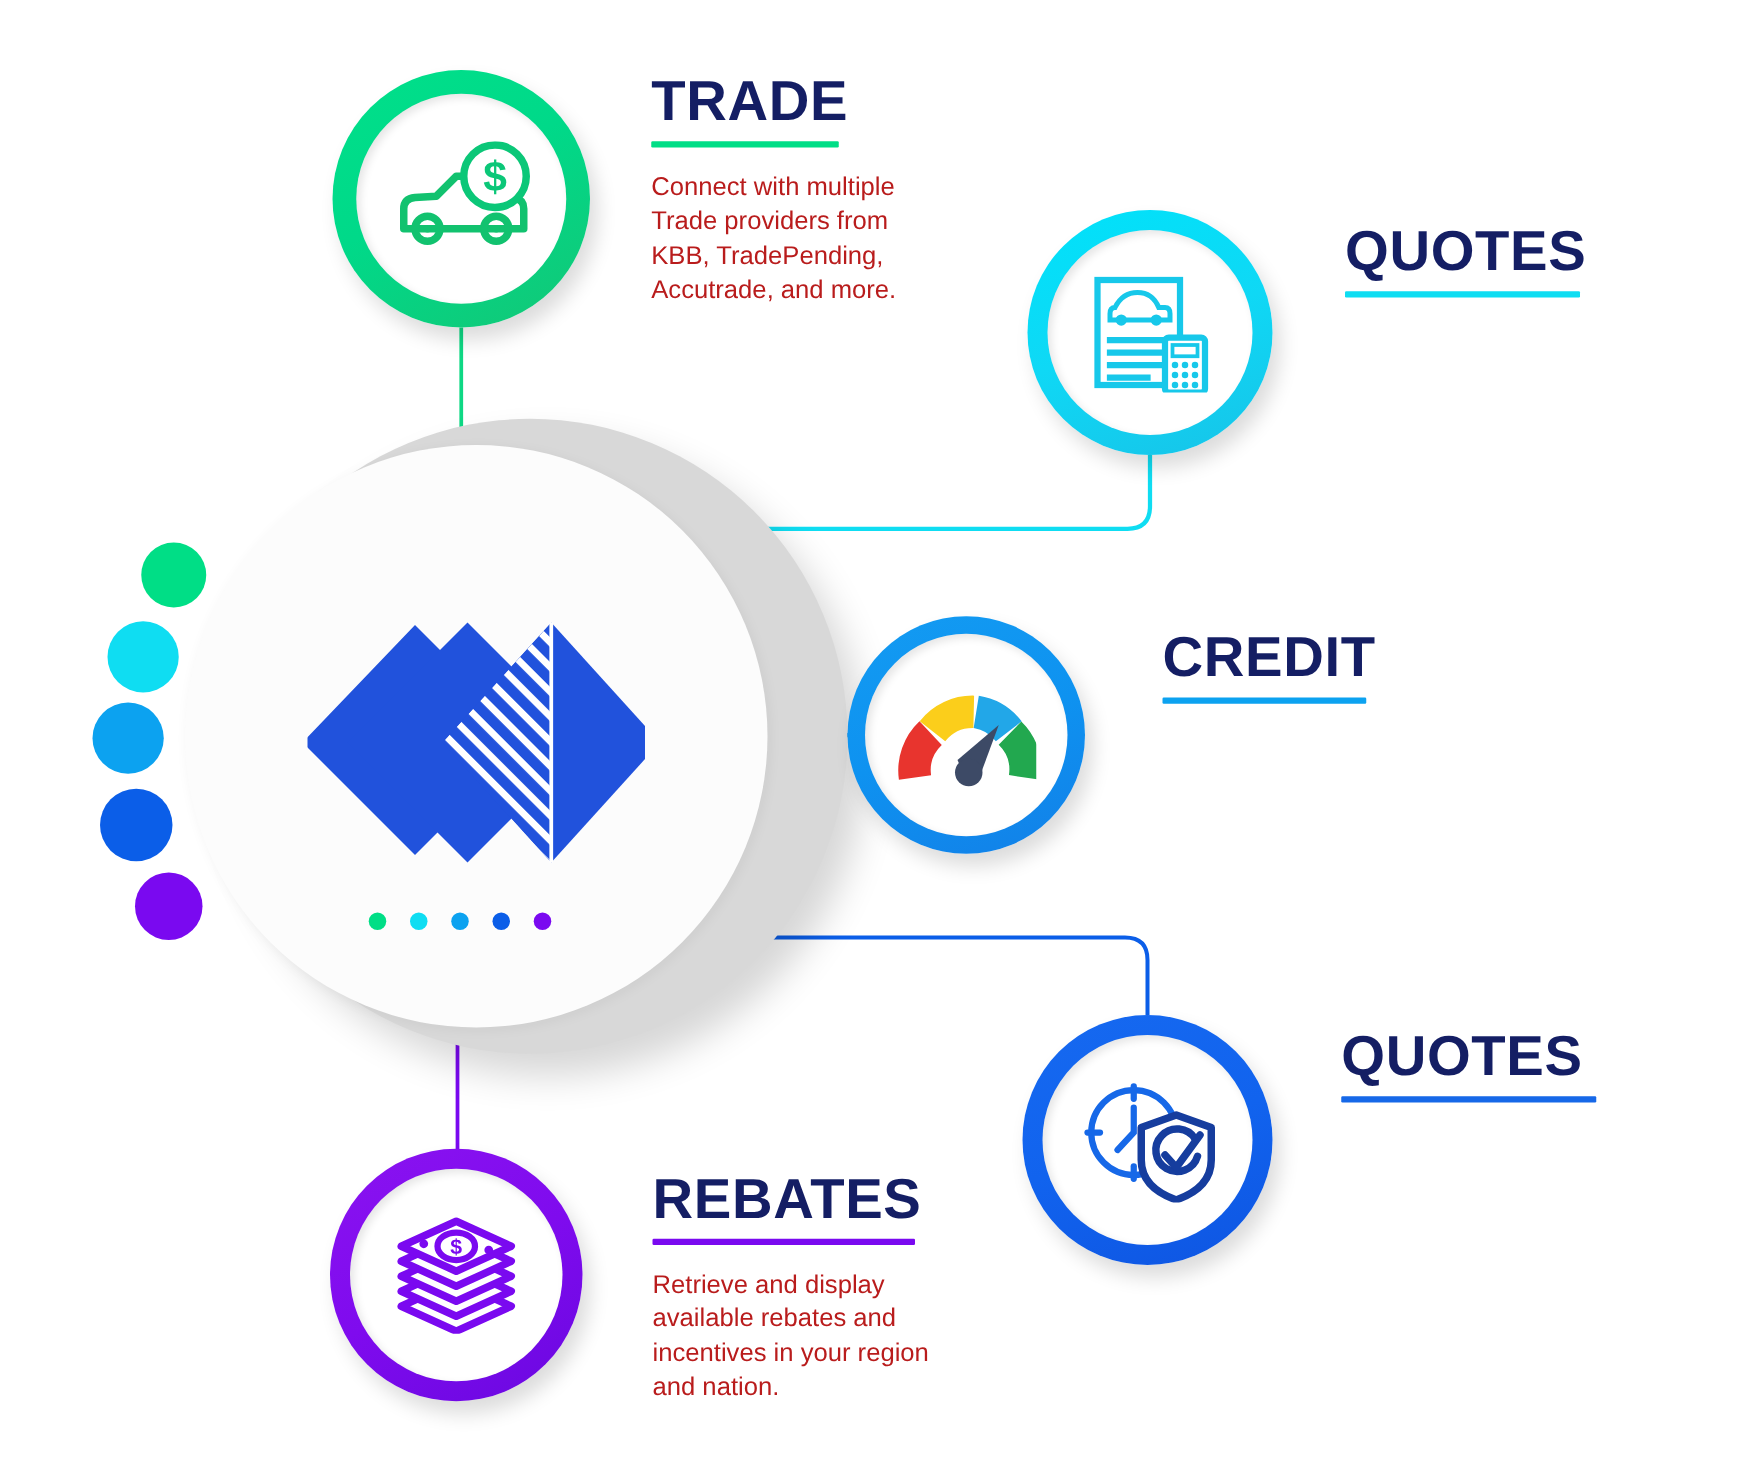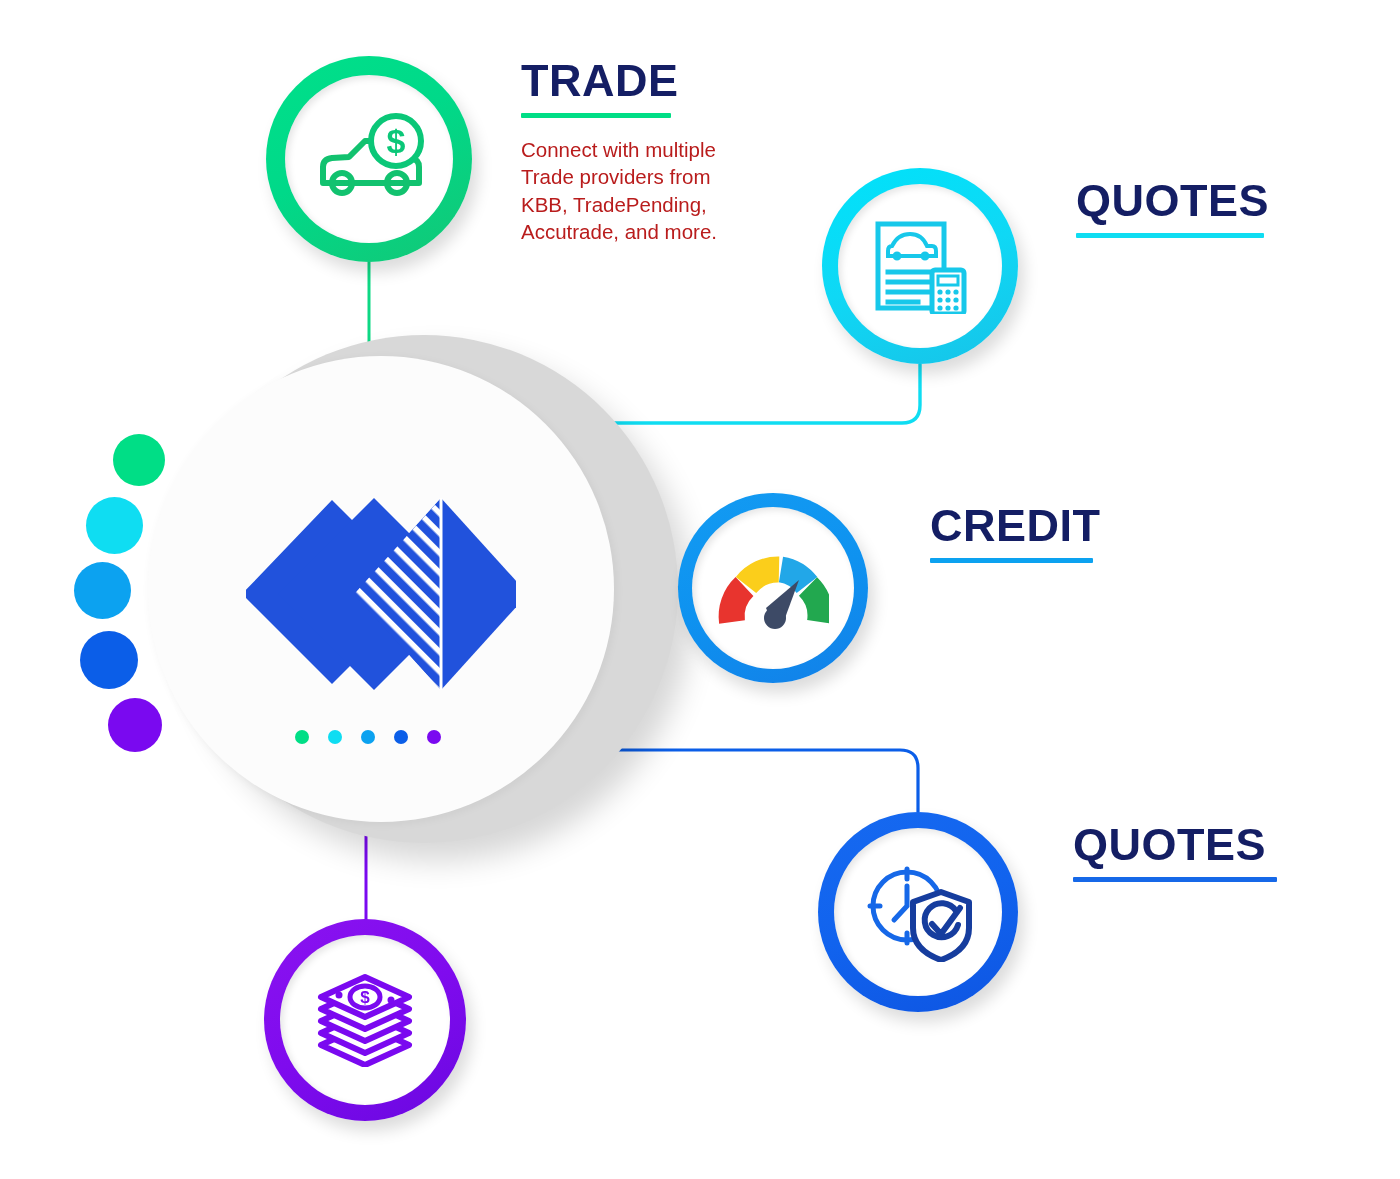--- a/index.html
+++ b/index.html
@@ -352,14 +352,19 @@
   <div class="txtblock" id="blk-credit">
     <p class="ttl">CREDIT</p>
     <div class="rule" style="background:#0CA2F0;"></div>
   </div>
 
   <div class="txtblock" id="blk-protect">
     <p class="ttl">QUOTES</p>
     <div class="rule" style="background:#1668E8;"></div>
   </div>
 
+  <div class="txtblock" id="blk-rebates">
+    <p class="ttl">REBATES</p>
+    <div class="rule" style="background:#7A09F0;"></div>
+    <p class="desc">Retrieve and display available rebates and incentives in your region and nation.</p>
+  </div>
 
 </div>
 
 </body></html>

